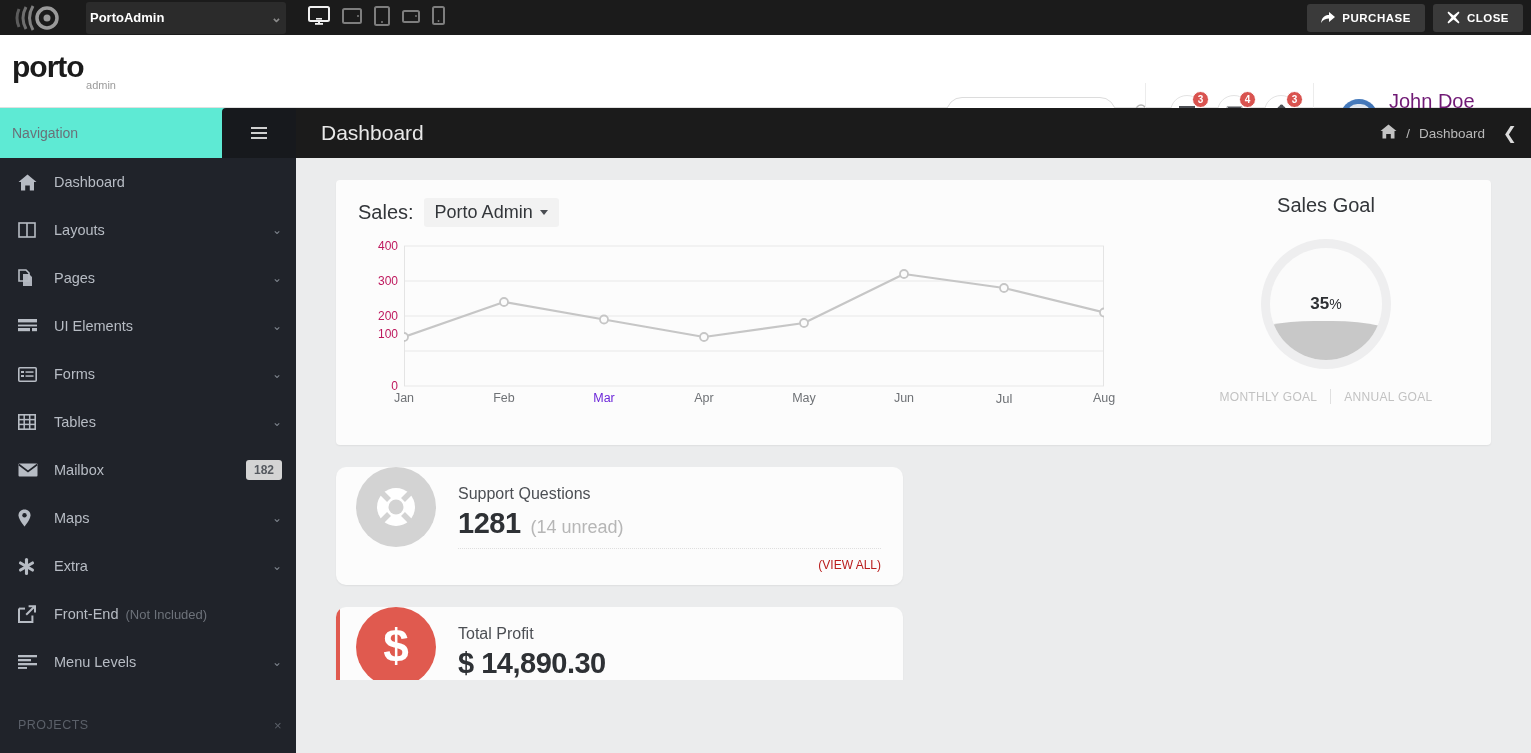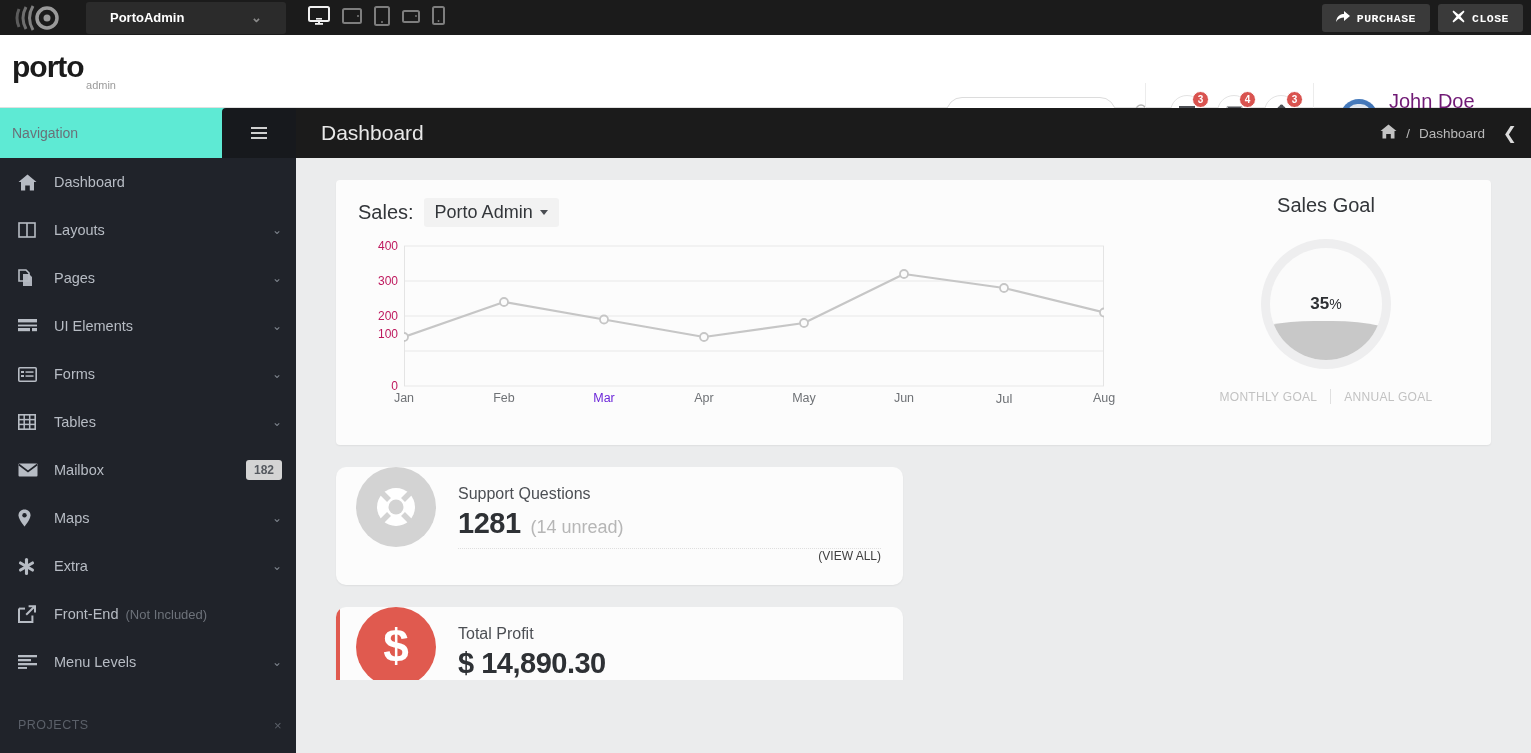--- a/index.html
+++ b/index.html
@@ -20,21 +20,21 @@
   #demo-logo {
     width: 76px; height: 35px;
     display: flex; align-items: center; justify-content: center;
   }
   #brand-select {
     margin-left: 10px;
     width: 200px; height: 32px;
     background: #2b2b2b;
     border-radius: 3px;
     display: flex; align-items: center;
-    padding: 0 24px;
+    padding: 0 4px;
     color: #fff; font-size: 13px; font-weight: bold;
     justify-content: space-between;
     cursor: pointer;
   }
   #brand-select .caret { color: #8a8a8a; font-size: 13px; }
   #device-icons {
     display: flex; align-items: center; gap: 12px;
     margin-left: 22px;
   }
   .dev-ico { cursor: pointer; display: block; }
@@ -43,21 +43,21 @@
     display: flex; align-items: center; gap: 8px;
   }
   .demo-btn {
     background: #3a3a3a; border: none;
     color: #fff; font-size: 11.5px; font-weight: bold;
     letter-spacing: 0.5px;
     height: 28px; padding: 0 14px;
     border-radius: 3px;
     display: flex; align-items: center; gap: 7px;
     cursor: pointer;
-    font-family: Liberation Mono, monospace;
+    font-family: Liberation Sans, sans-serif;
   }
 
   
   #header {
     position: absolute; top: 35px; left: 0;
     width: 1531px; height: 73px;
     background: #fff;
     border-bottom: 1px solid #e0e0e0;
     display: flex; align-items: center;
   }
@@ -285,22 +285,22 @@
     flex-shrink: 0; margin-right: 22px;
     color: #fff;
   }
   .stat-body { flex: 1; align-self: stretch; padding-top: 18px; }
   .stat-title { font-size: 16px; color: #4c4f54; }
   .stat-num-row { display: flex; align-items: baseline; gap: 10px; margin-top: 4px; }
   .stat-num { font-size: 29px; color: #2e3135; font-weight: bold; letter-spacing: -.5px; }
   .stat-sub { font-size: 18px; color: #b6b6b6; }
   .stat-sep { border-top: 1px dotted #dedede; margin-top: 8px; }
   .stat-link {
-    text-align: right; font-size: 12px; color: #404040;
-    cursor: pointer;
+    text-align: right; font-size: 12px; color: #b91c1c;
+    margin-top: 9px; cursor: pointer;
   }
 </style>
 </head>
 <body>
 
 <div id="demo-bar">
   <div id="demo-logo">
     <svg width="46" height="26" viewBox="0 0 46 26">
       <path d="M4 4 Q0 13 4 22" stroke="#5c5c5c" stroke-width="3" fill="none"></path>
       <path d="M11 2 Q5 13 11 24" stroke="#6e6e6e" stroke-width="3" fill="none"></path>

